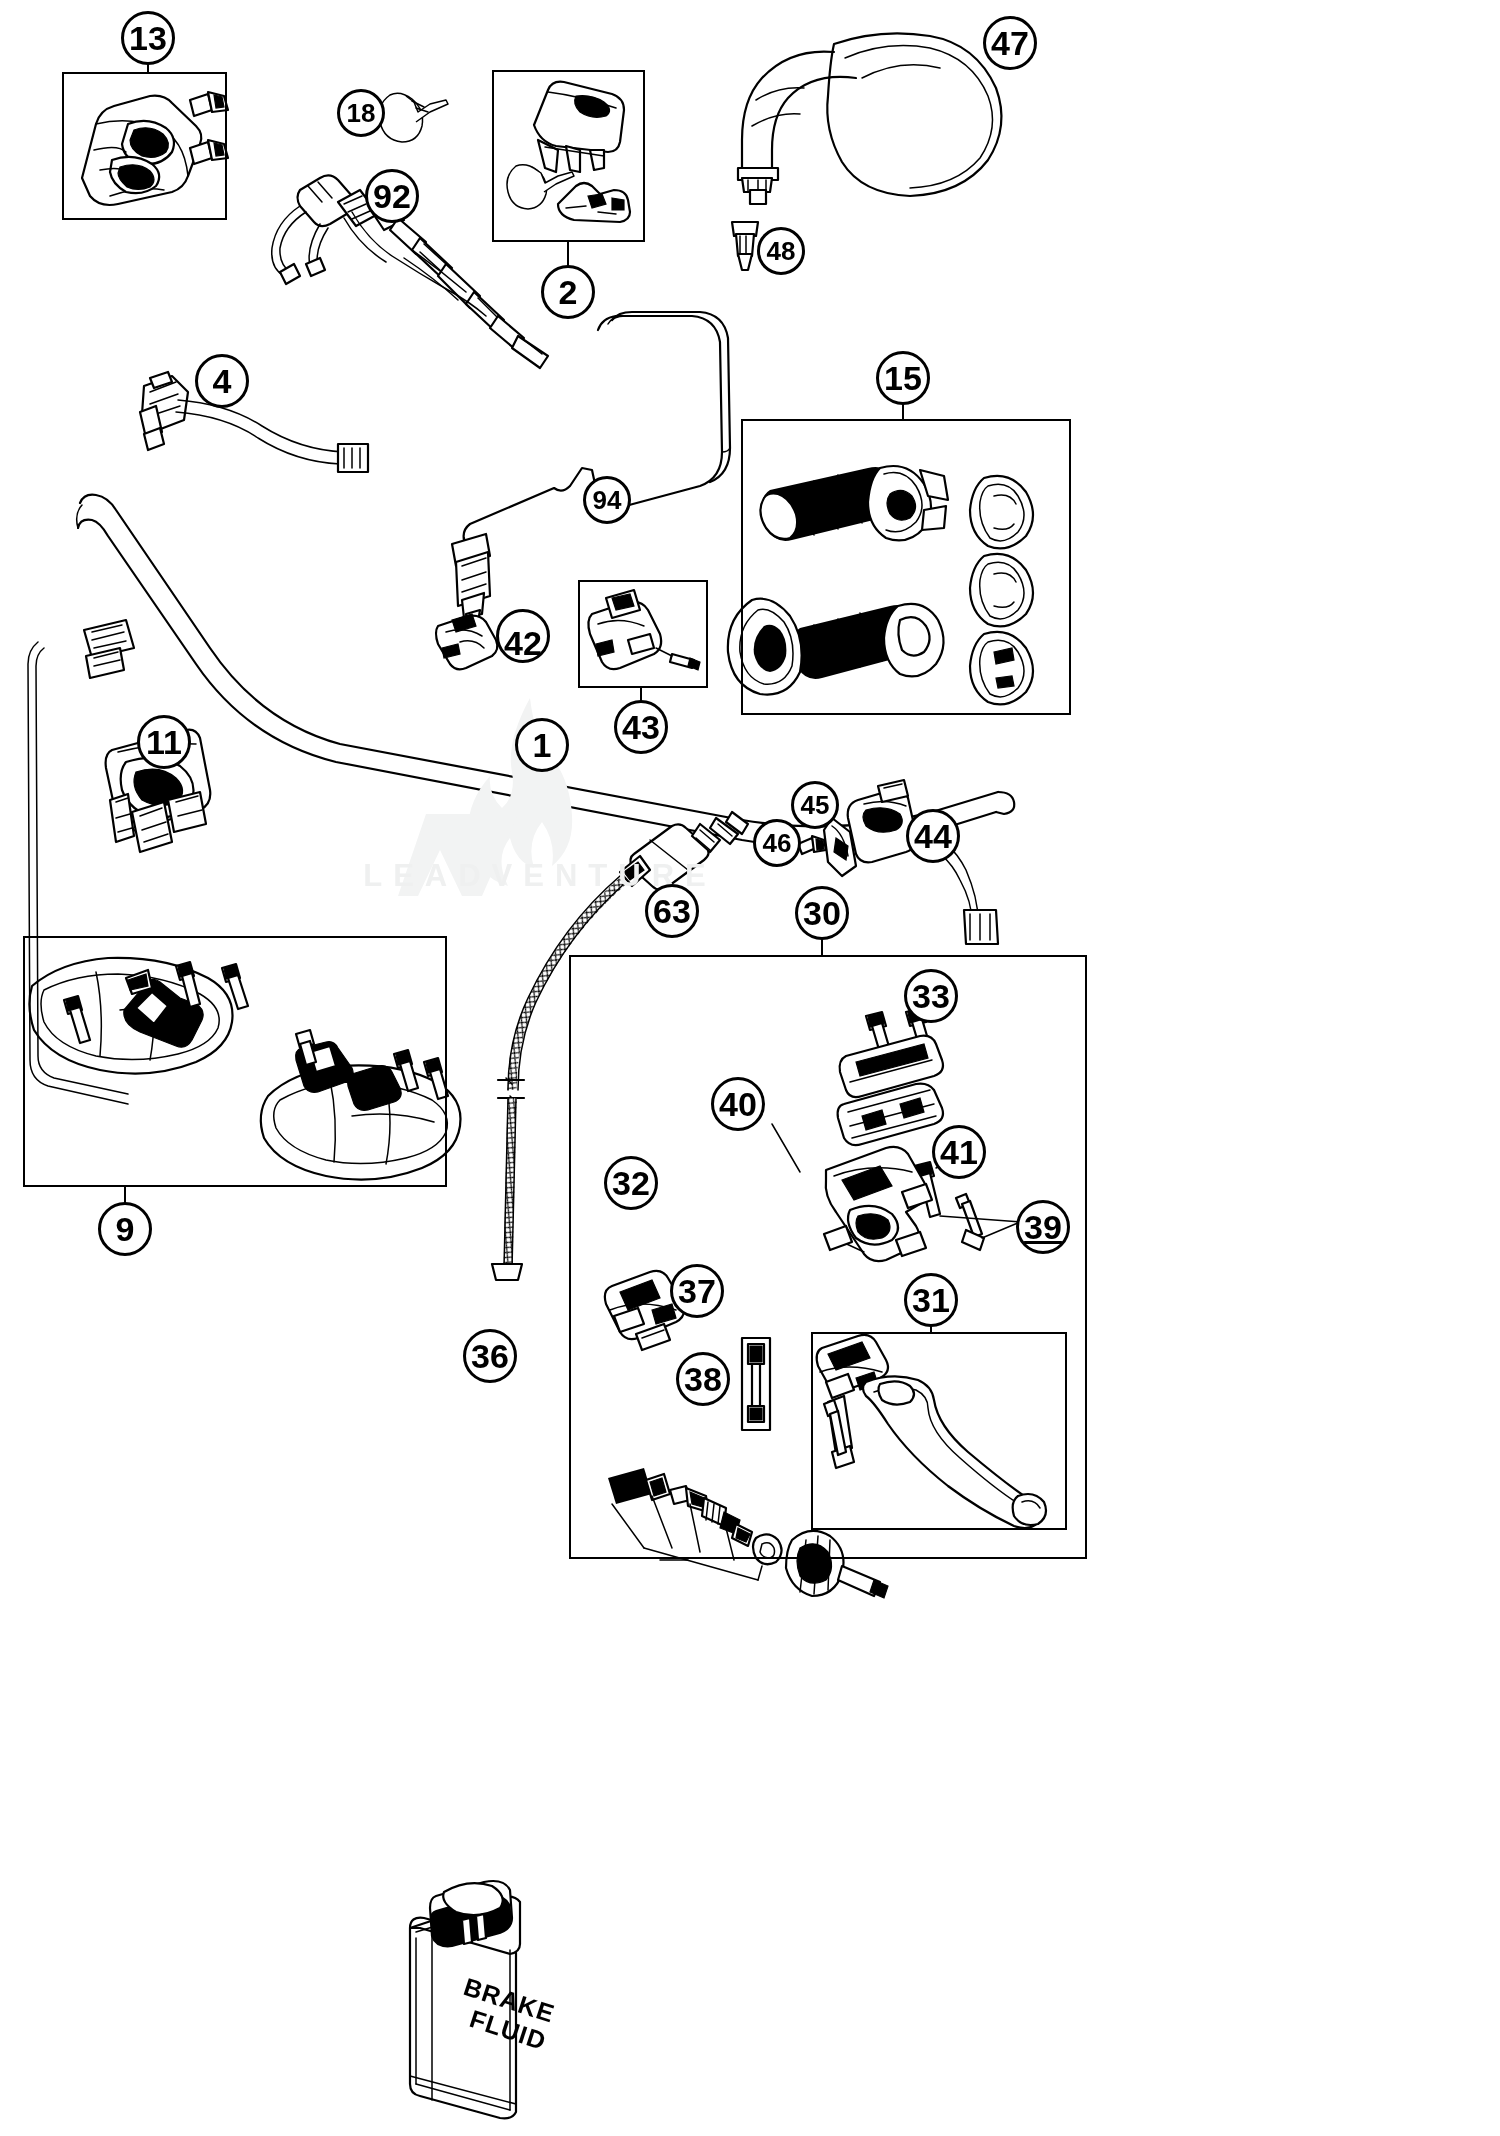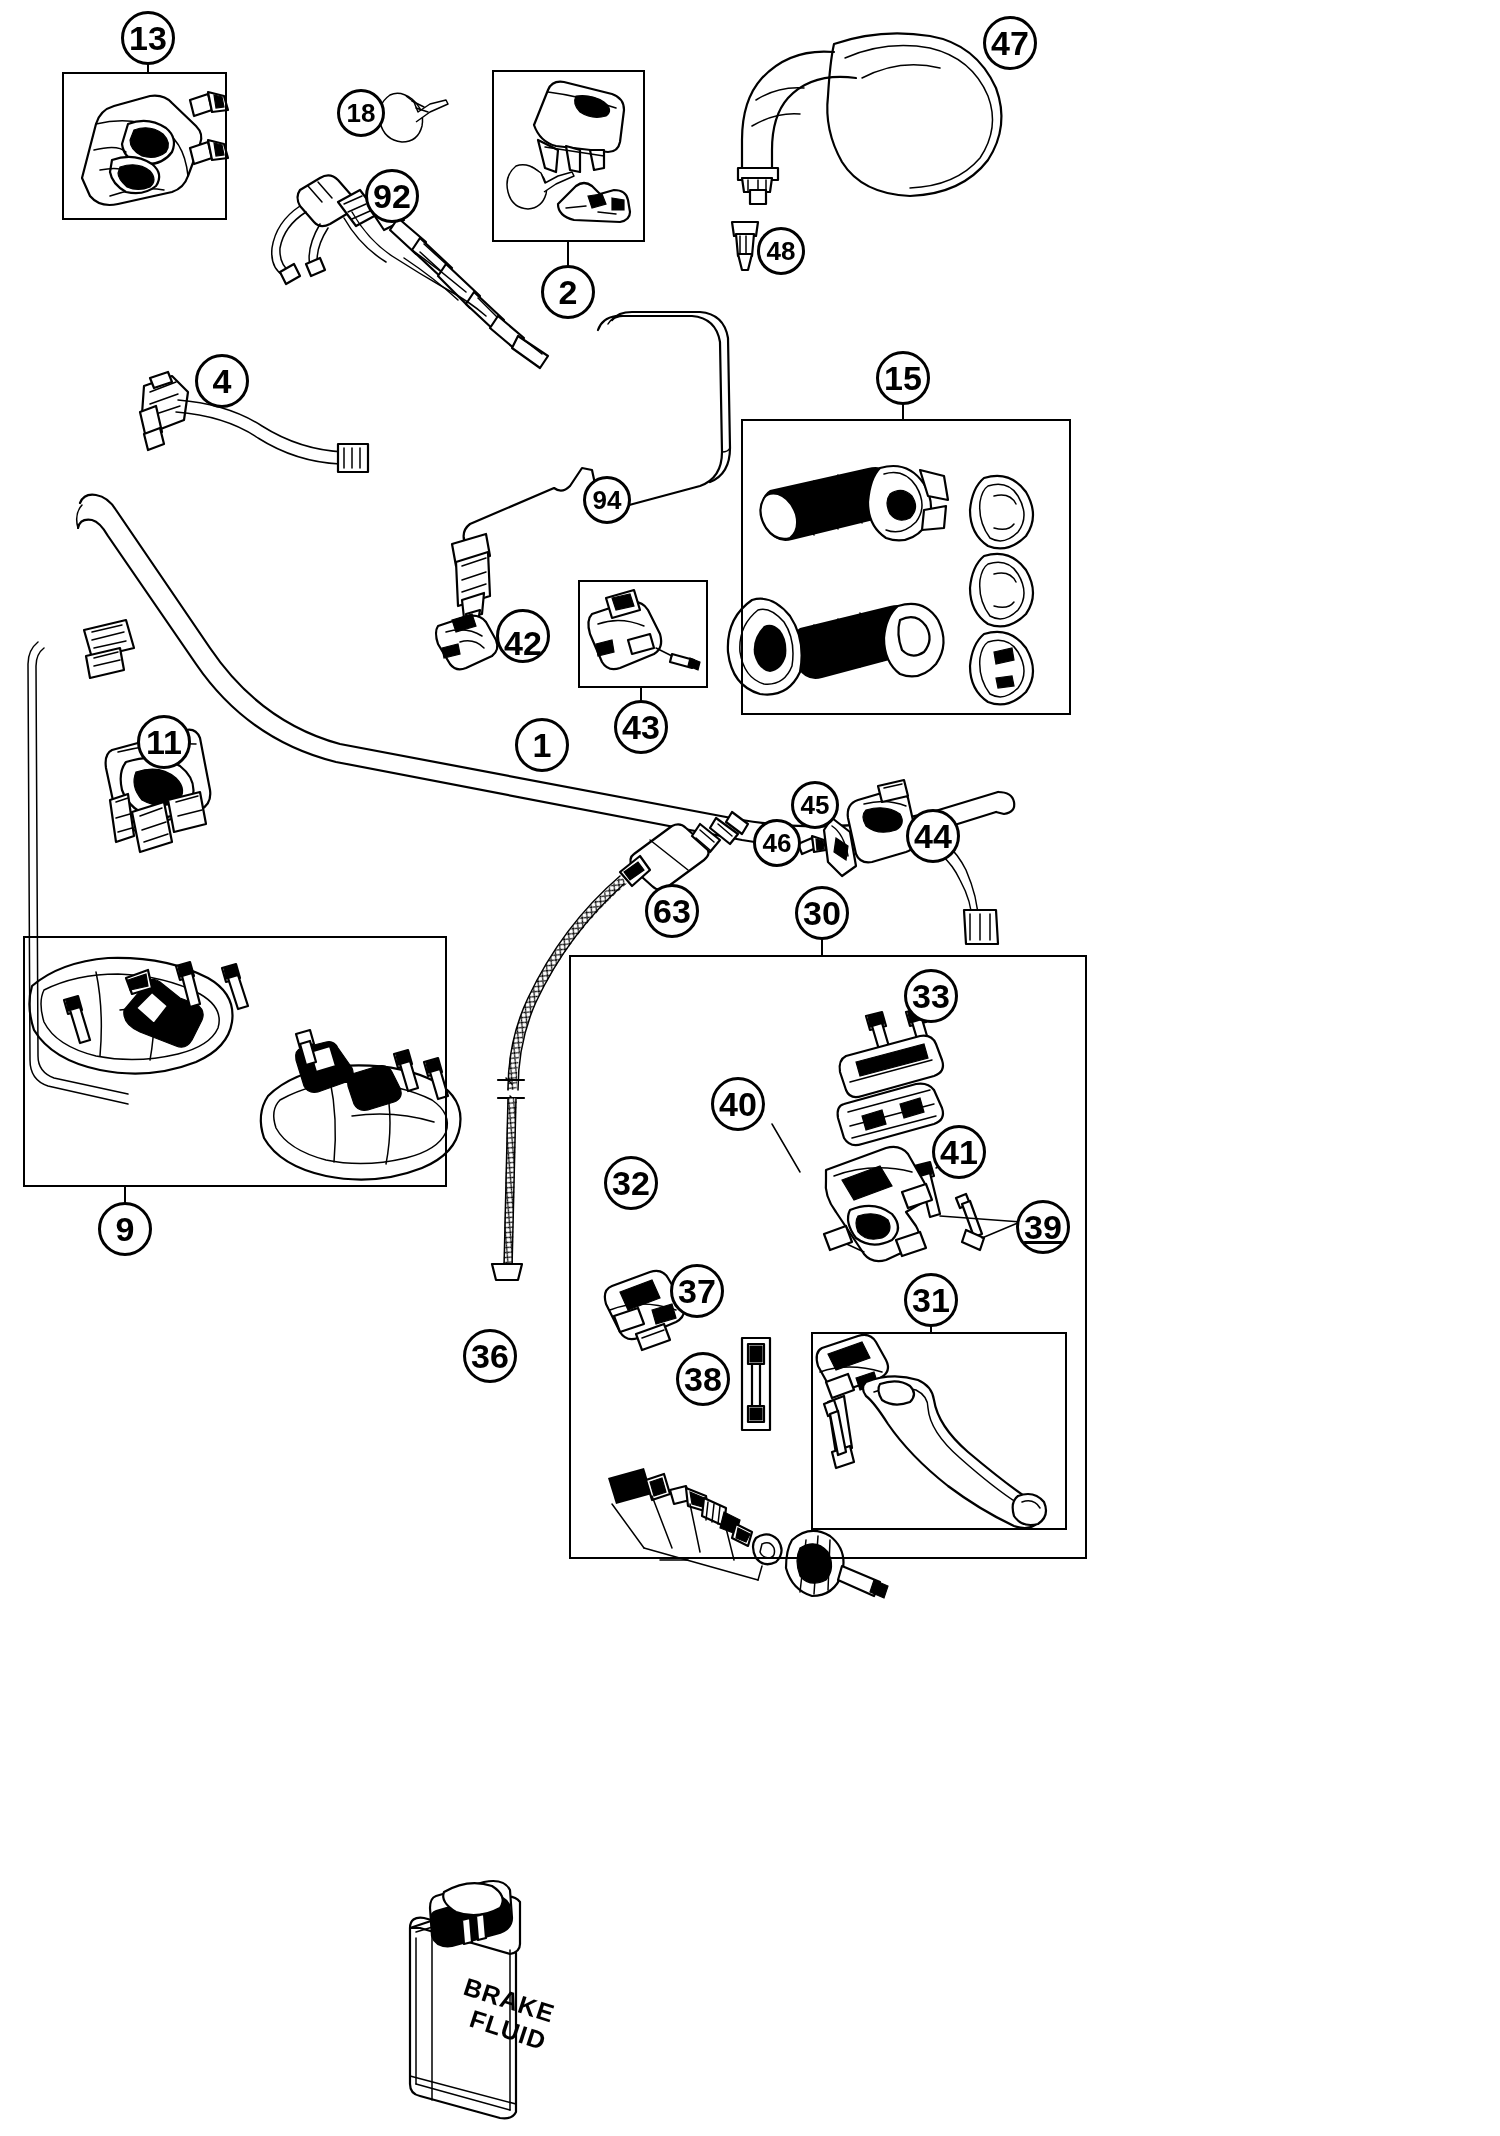--- a/index.html
+++ b/index.html
@@ -533,20 +533,29 @@
       <path class="fw" d="M444,1892 Q468,1878 492,1886 Q508,1896 500,1908
             Q478,1920 456,1912 Q440,1902 444,1892 Z"></path>
       <path class="fw" d="M462,1920 L470,1918 L472,1942 L464,1944 Z"></path>
       <path class="fw" d="M476,1916 L484,1914 L486,1938 L478,1940 Z"></path>
 
       <text x="462" y="1994" transform="rotate(18 462 1994)" font-family="Liberation Sans, sans-serif" font-size="25" font-weight="bold" letter-spacing="1">BRAKE</text>
       <text x="468" y="2026" transform="rotate(18 468 2026)" font-family="Liberation Sans, sans-serif" font-size="25" font-weight="bold" letter-spacing="1">FLUID</text>
     </g>
   </svg>
 
+  <div id="wm">
+    <svg viewBox="0 0 420 230" width="420" height="230">
+      <path d="M200,8 Q176,52 182,82 Q186,106 172,118 Q158,104 160,86 Q132,118 140,154
+               Q146,186 178,196 Q164,168 180,148 Q186,172 204,178 Q196,152 212,132
+               Q226,152 222,176 Q244,158 242,126 Q240,86 216,60 Q204,42 200,8 Z" fill="#f2f3f3"></path>
+      <path d="M96,124 L188,124 L152,206 L132,206 L110,160 L88,206 L68,206 Z" fill="#f2f3f3"></path>
+    </svg>
+    <div class="wmtext">LEADVENTURE</div>
+  </div>
 
   <div id="boxes">
       <div class="gbox" style="left: 62px; top: 72px; width: 165px; height: 148px;"></div>
       <div class="gbox" style="left: 492px; top: 70px; width: 153px; height: 172px;"></div>
       <div class="gbox" style="left: 741px; top: 419px; width: 330px; height: 296px;"></div>
       <div class="gbox" style="left: 578px; top: 580px; width: 130px; height: 108px;"></div>
       <div class="gbox" style="left: 23px; top: 936px; width: 424px; height: 251px;"></div>
       <div class="gbox" style="left: 569px; top: 955px; width: 518px; height: 604px;"></div>
       <div class="gbox" style="left: 811px; top: 1332px; width: 256px; height: 198px;"></div>
     </div>

